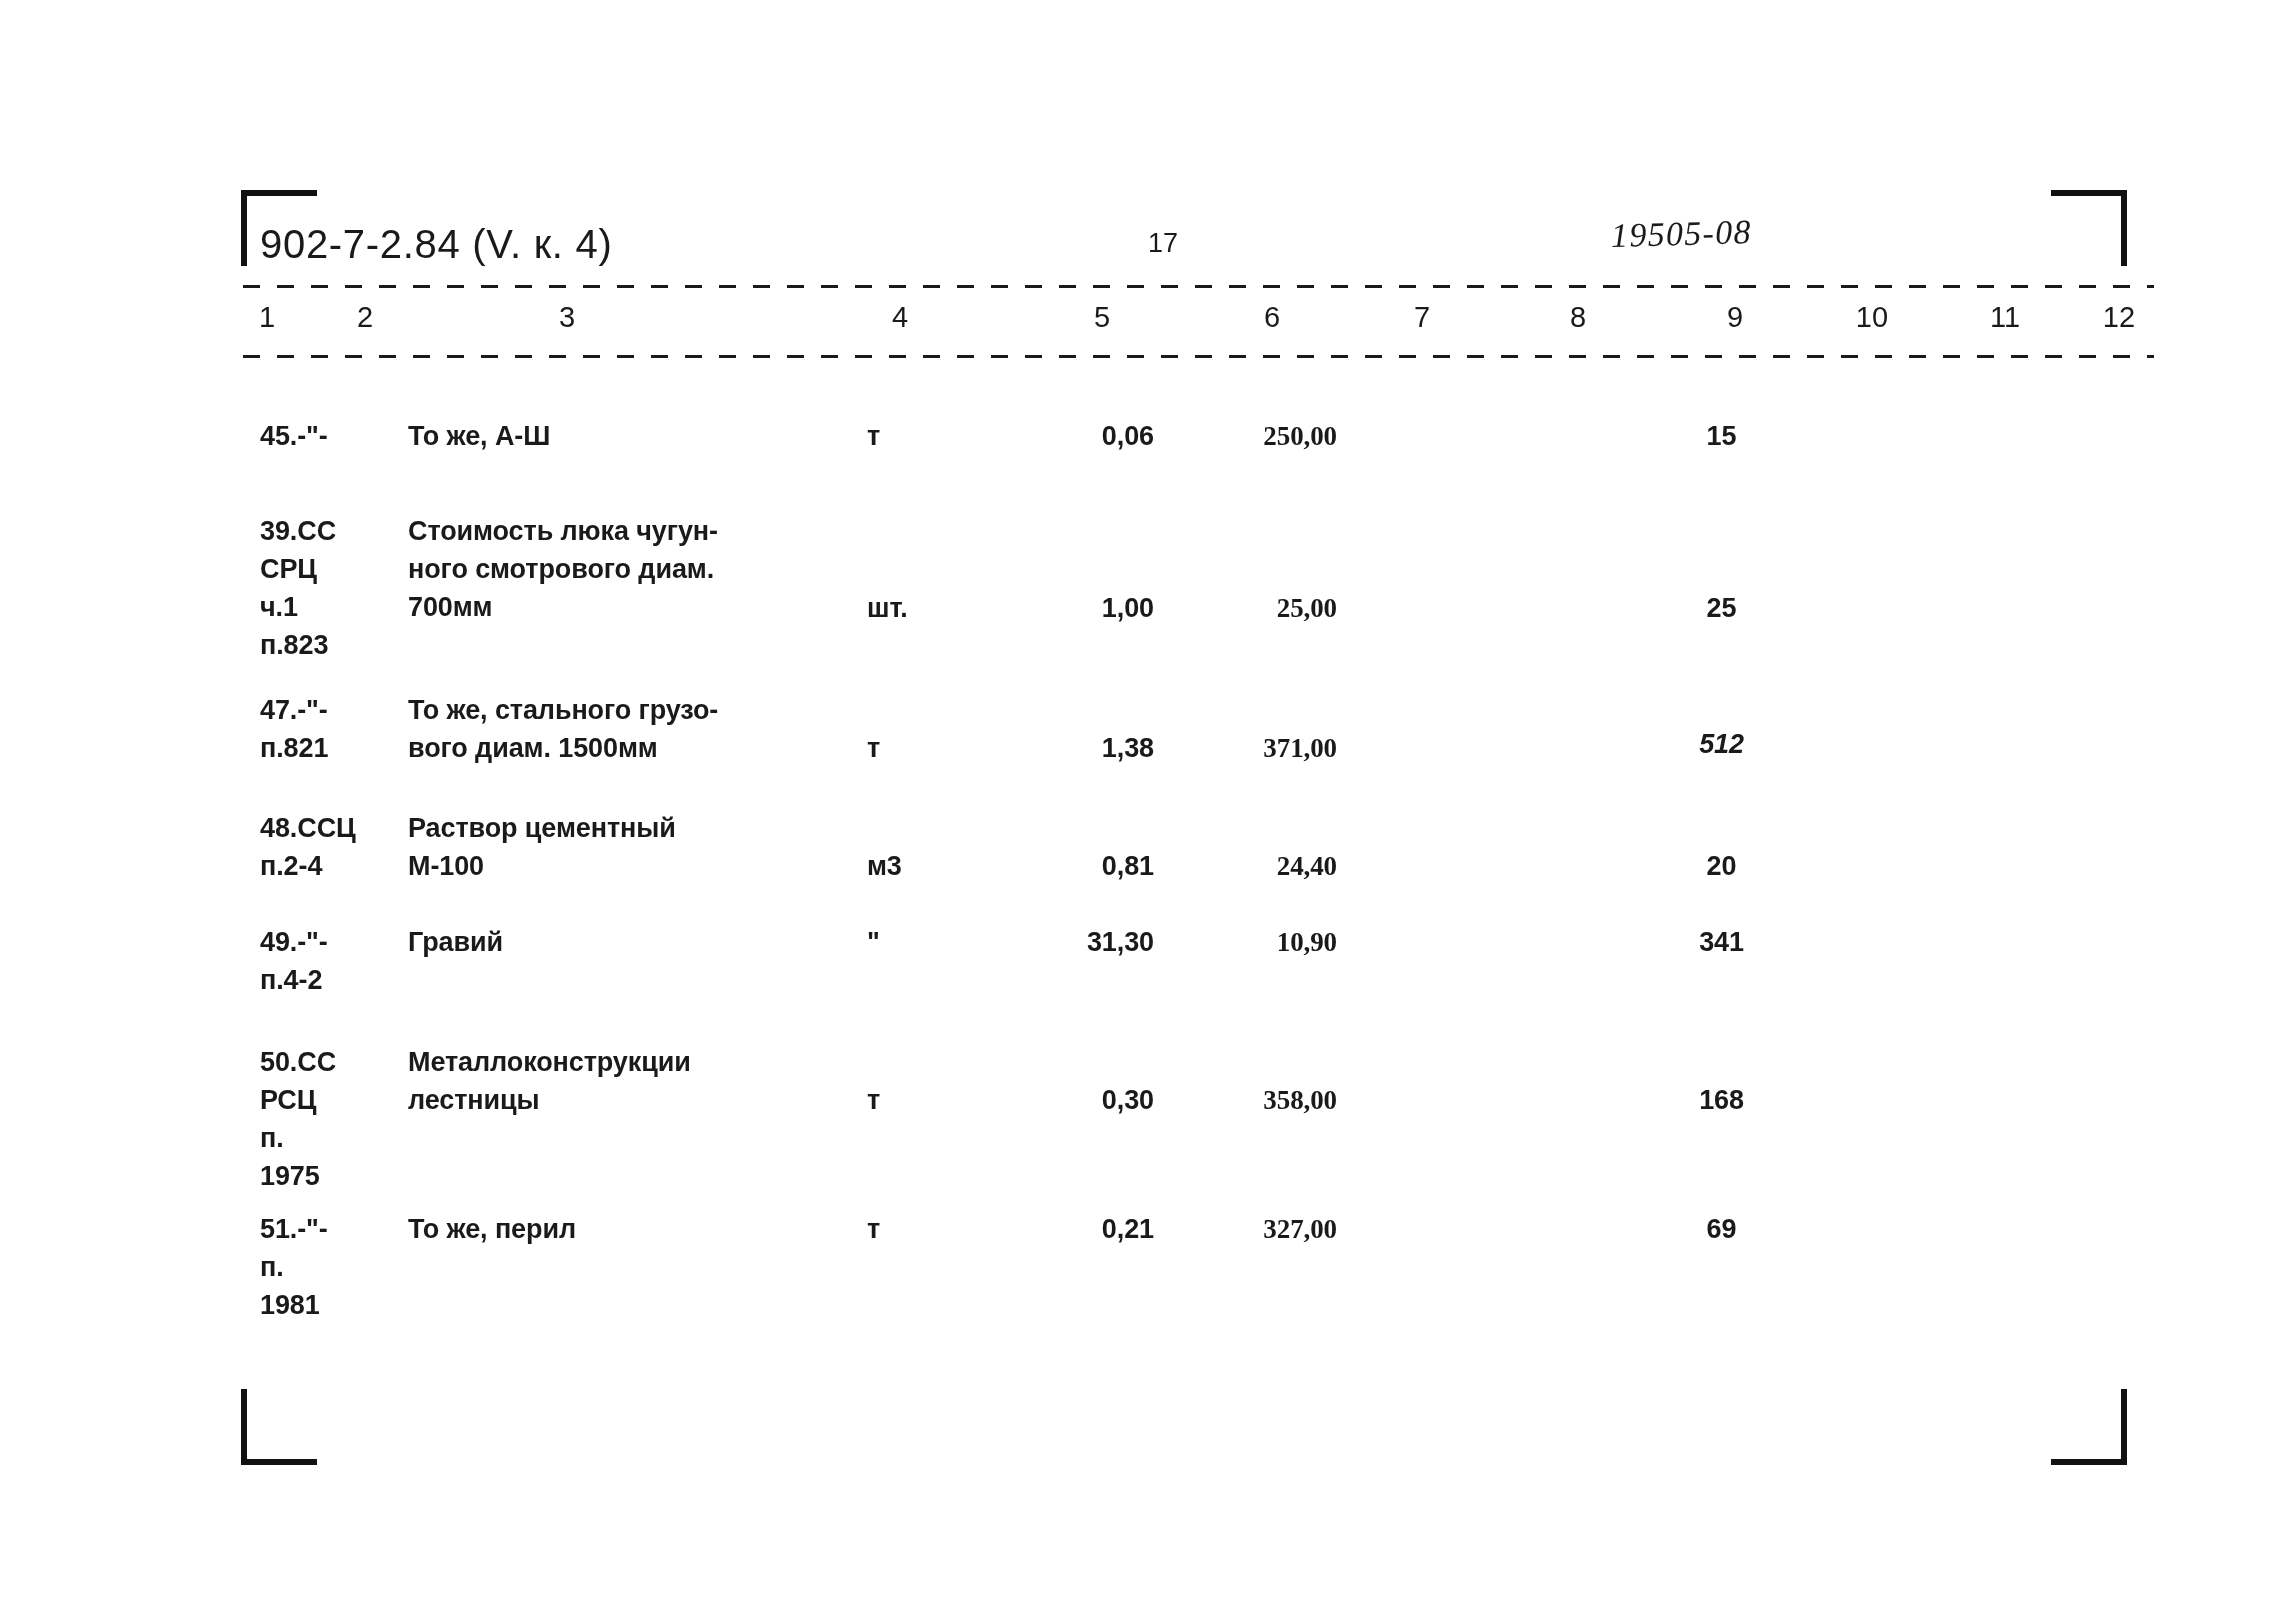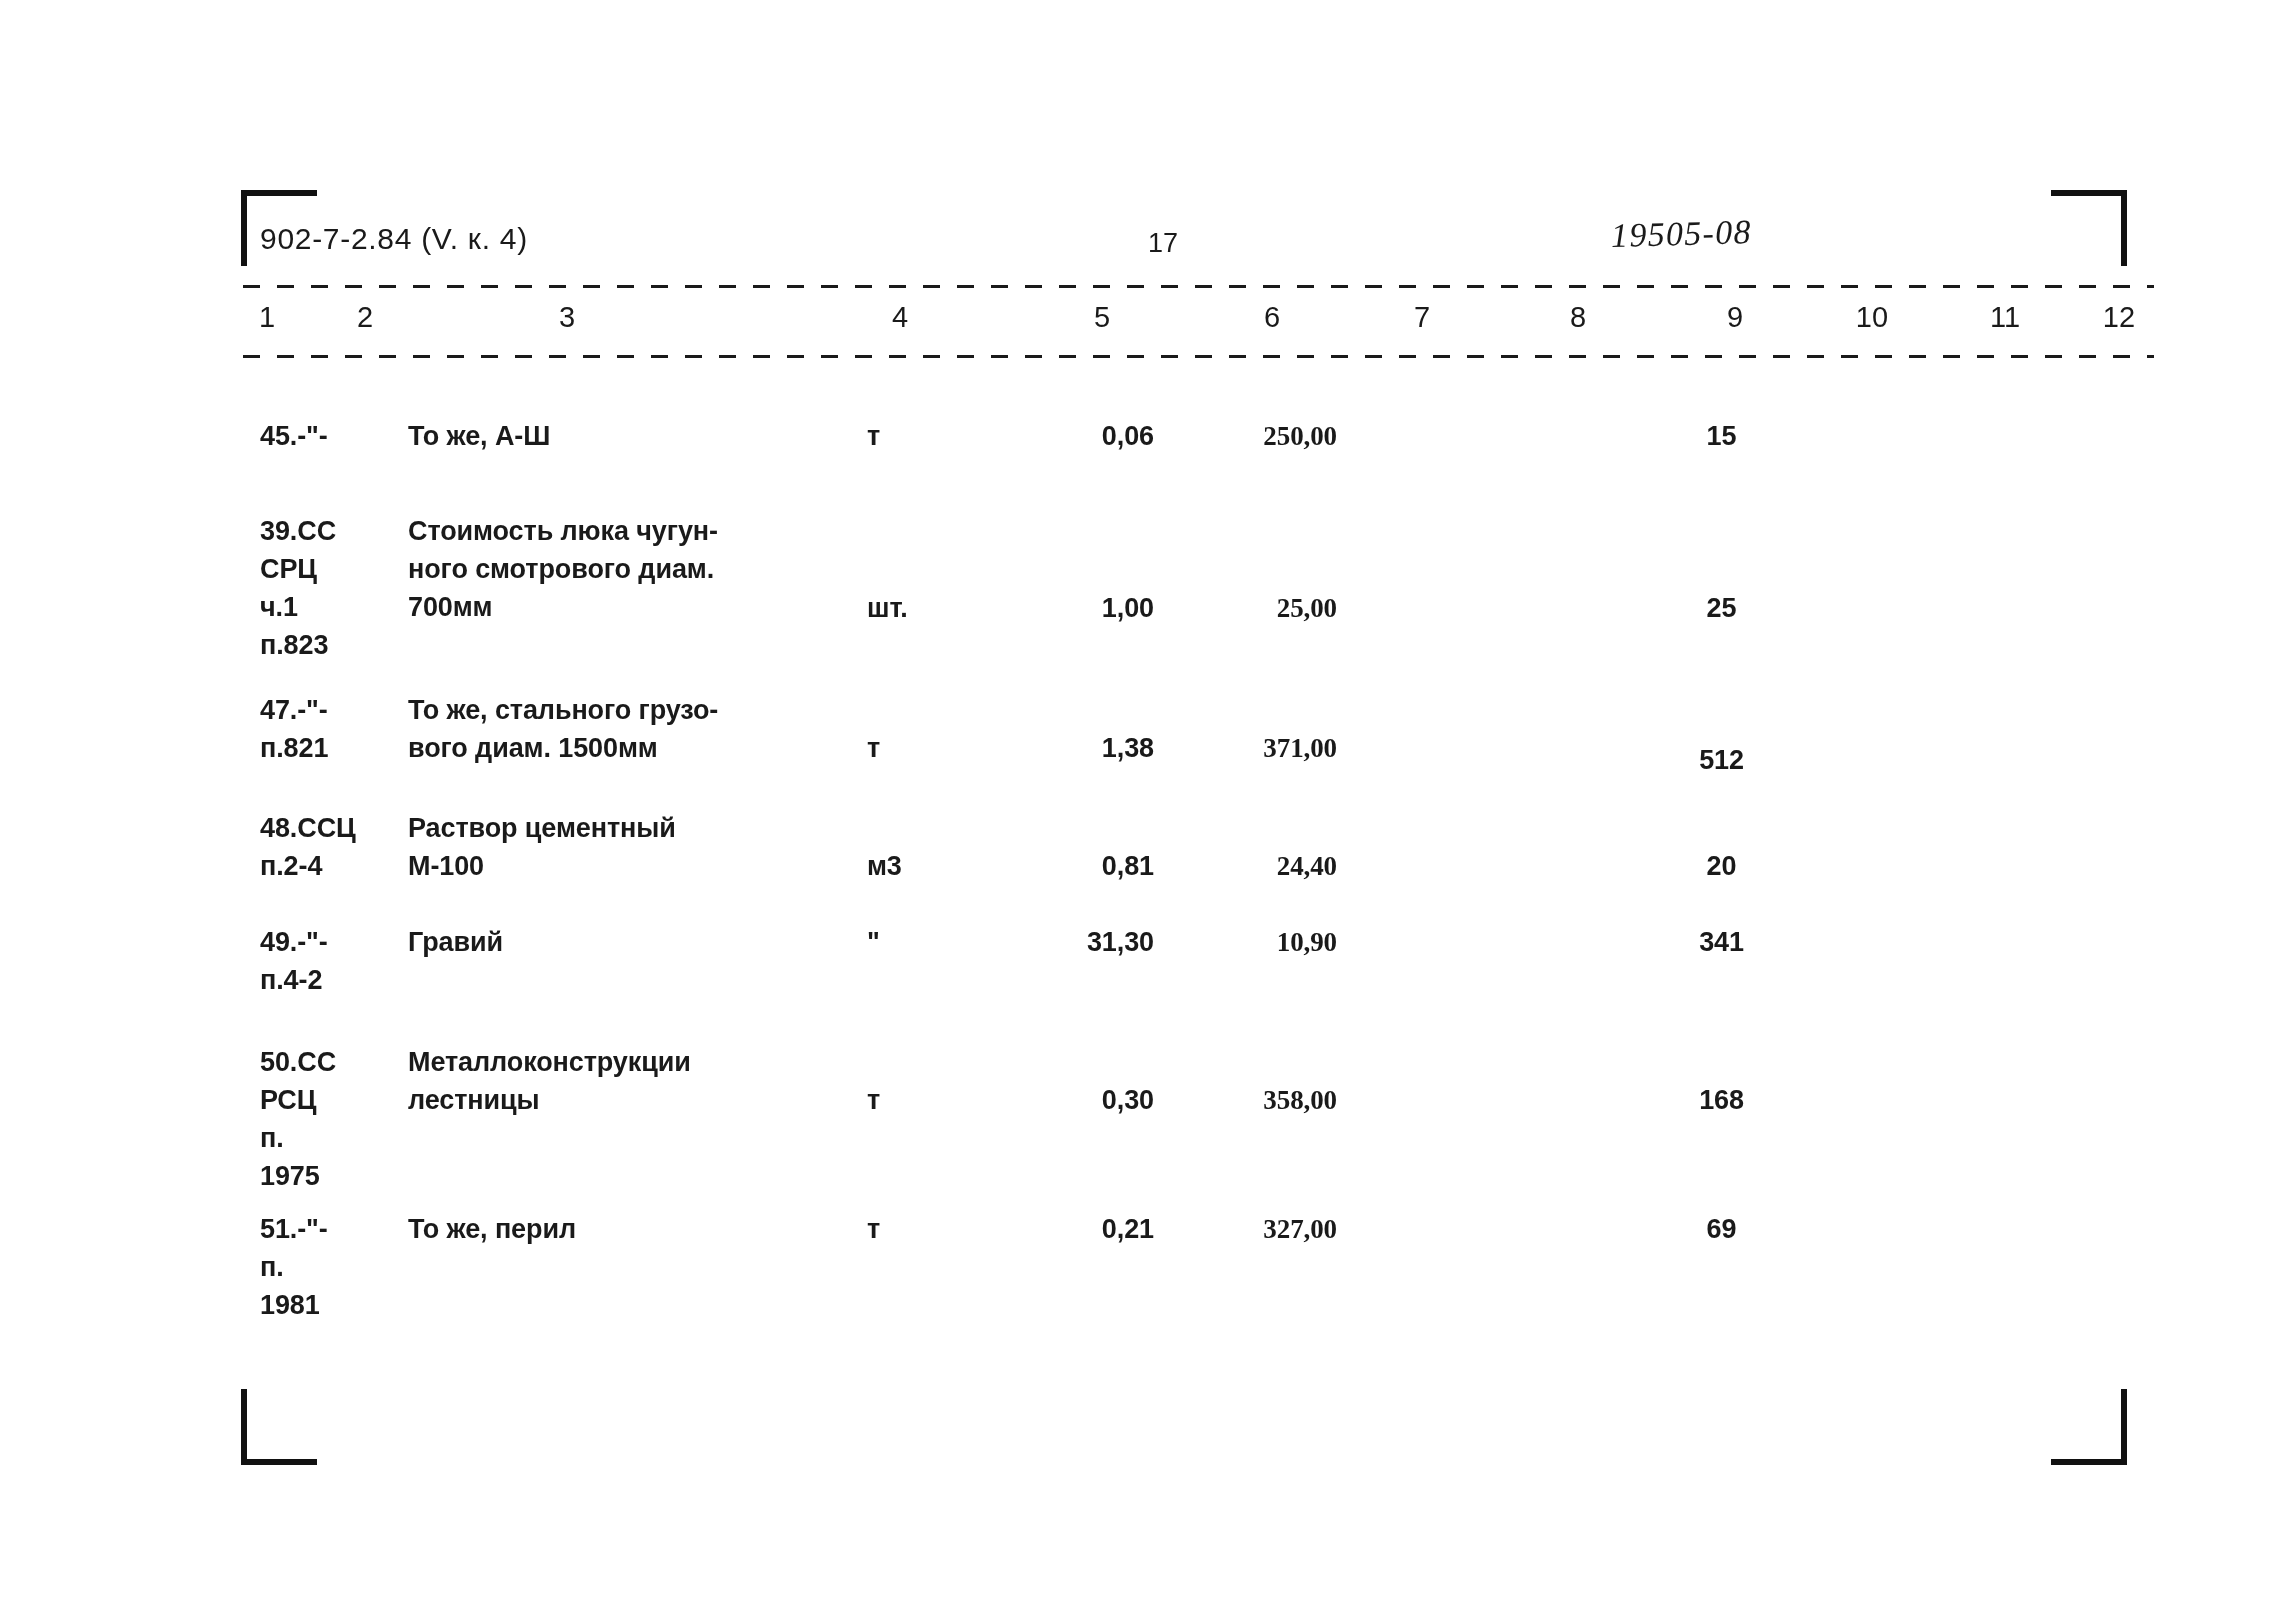--- a/index.html
+++ b/index.html
@@ -55,21 +55,21 @@
   .corner-br { left: 2051px; top: 1389px; }
   .corner-br::before { right: 0; bottom: 0; }
   .corner-br::after  { right: 0; bottom: 0; }
 
   
   .doc-code {
     position: absolute;
     left: 260px;
     top: 222px;
     font-family: "Liberation Sans", sans-serif;
-    font-size: 30px;
+    font-size: 40px;
     letter-spacing: 0.7px;
     white-space: nowrap;
   }
   .page-number {
     position: absolute;
     left: 1148px;
     top: 228px;
     font-family: "Liberation Sans", sans-serif;
     font-size: 27px;
   }
@@ -219,21 +219,21 @@
         <div class="cell c-qty" style="top: 77px;"><span class="ln">1,00</span></div>
         <div class="cell c-price" style="top: 77px;"><span class="ln">25,00</span></div>
         <div class="cell c-total" style="top: 77px;"><span class="ln">25</span></div>
       </div>
       <div class="row" style="top: 691px;">
         <div class="cell c-code" style="top: 0px;"><span class="ln">47.-"-</span><span class="ln">п.821</span></div>
         <div class="cell c-desc" style="top: 0px;"><span class="ln">То же, стального грузо-</span><span class="ln">вого диам. 1500мм</span></div>
         <div class="cell c-unit" style="top: 38px;"><span class="ln">т</span></div>
         <div class="cell c-qty" style="top: 38px;"><span class="ln">1,38</span></div>
         <div class="cell c-price" style="top: 38px;"><span class="ln">371,00</span></div>
-        <div class="cell c-total" style="top: 50px;"><span class="ln">512</span></div>
+        <div class="cell c-total" style="top: 34px; font-style: italic;"><span class="ln">512</span></div>
       </div>
       <div class="row" style="top: 809px;">
         <div class="cell c-code" style="top: 0px;"><span class="ln">48.ССЦ</span><span class="ln">п.2-4</span></div>
         <div class="cell c-desc" style="top: 0px;"><span class="ln">Раствор цементный</span><span class="ln">М-100</span></div>
         <div class="cell c-unit" style="top: 38px;"><span class="ln">м3</span></div>
         <div class="cell c-qty" style="top: 38px;"><span class="ln">0,81</span></div>
         <div class="cell c-price" style="top: 38px;"><span class="ln">24,40</span></div>
         <div class="cell c-total" style="top: 38px;"><span class="ln">20</span></div>
       </div>
       <div class="row" style="top: 923px;">

